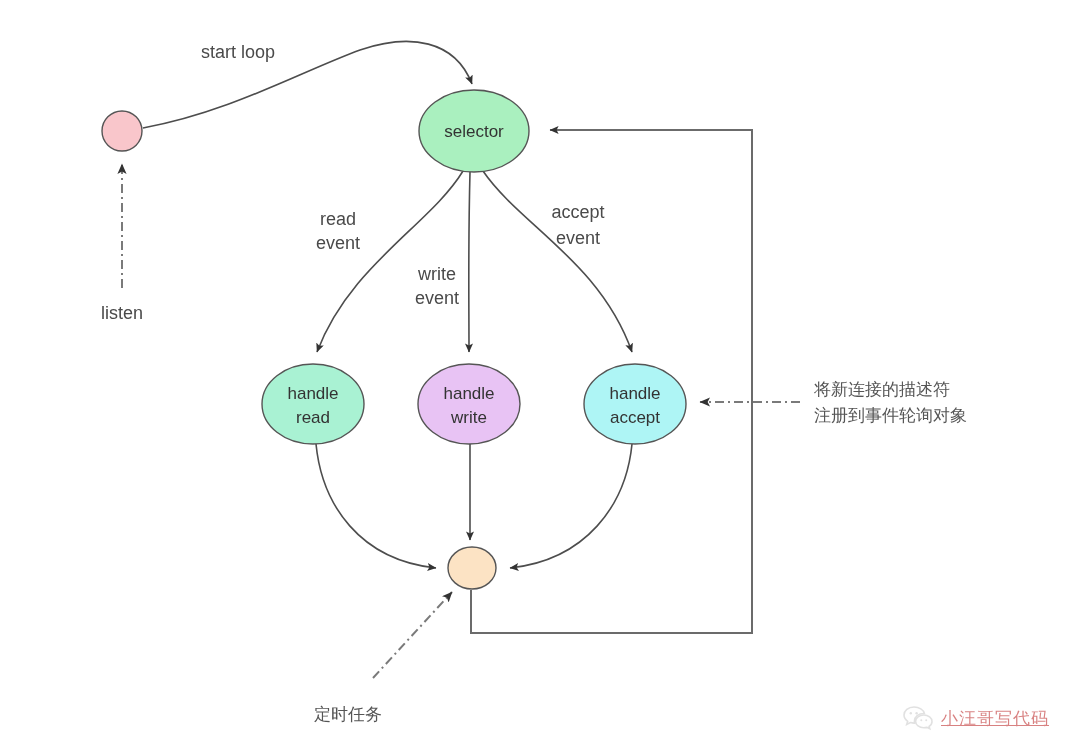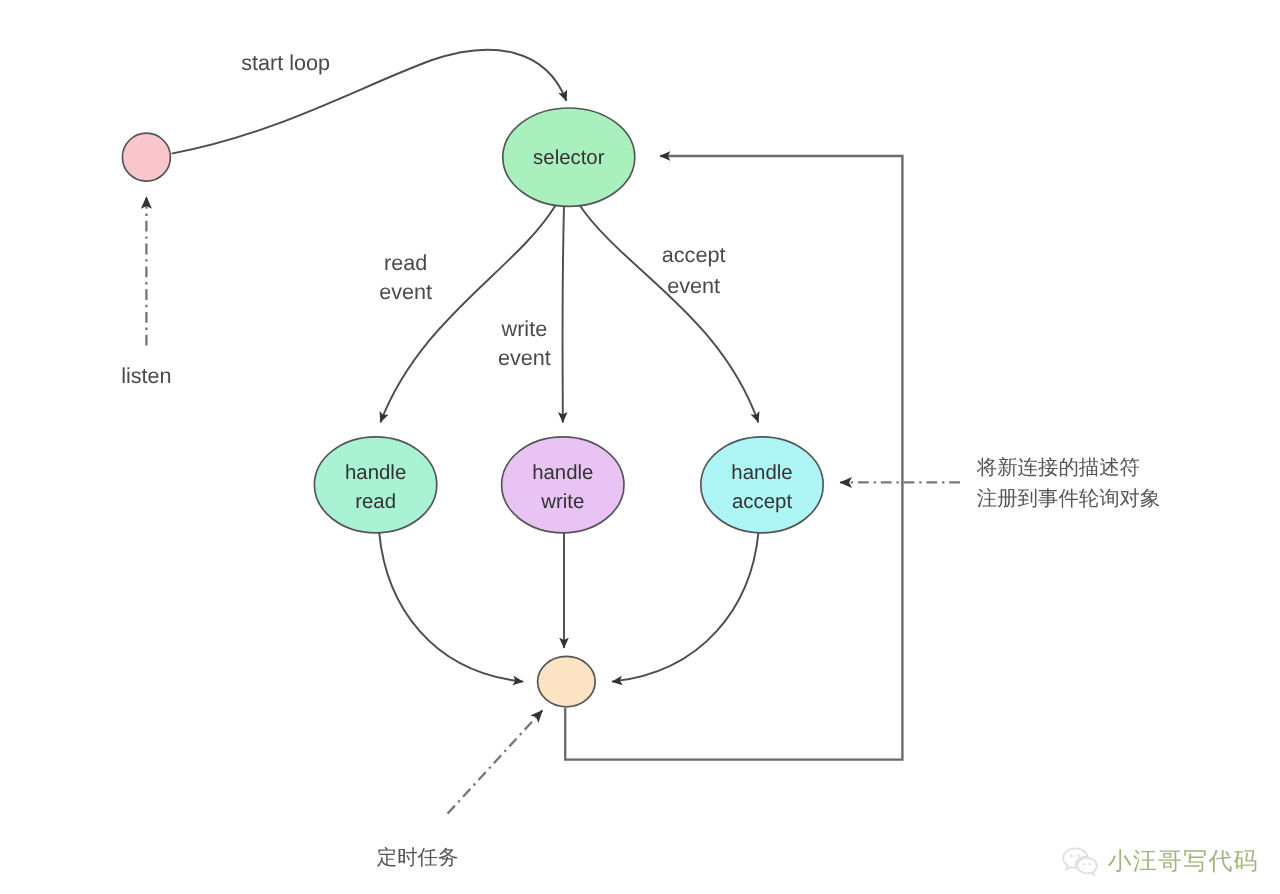--- a/index.html
+++ b/index.html
@@ -73,24 +73,25 @@
     position: absolute;
     right: 18px;
     bottom: 14px;
     display: flex;
     align-items: center;
     gap: 8px;
     opacity: 0.55;
   }
   .watermark-text {
     font-family: "DejaVu Sans", "Liberation Sans", sans-serif;
-    font-size: 20px;
-    color: #4d7c0f;
+    font-size: 17px;
+    color: #b91c1c;
     letter-spacing: 1px;
     white-space: nowrap;
+    text-decoration: underline;
   }
   .wechat-icon svg { display: block; }
 </style>
 </head>
 <body>
 
 <div id="diagram-root">
 
   <svg id="diagram-canvas" viewBox="0 0 1067 745">
     <defs>

